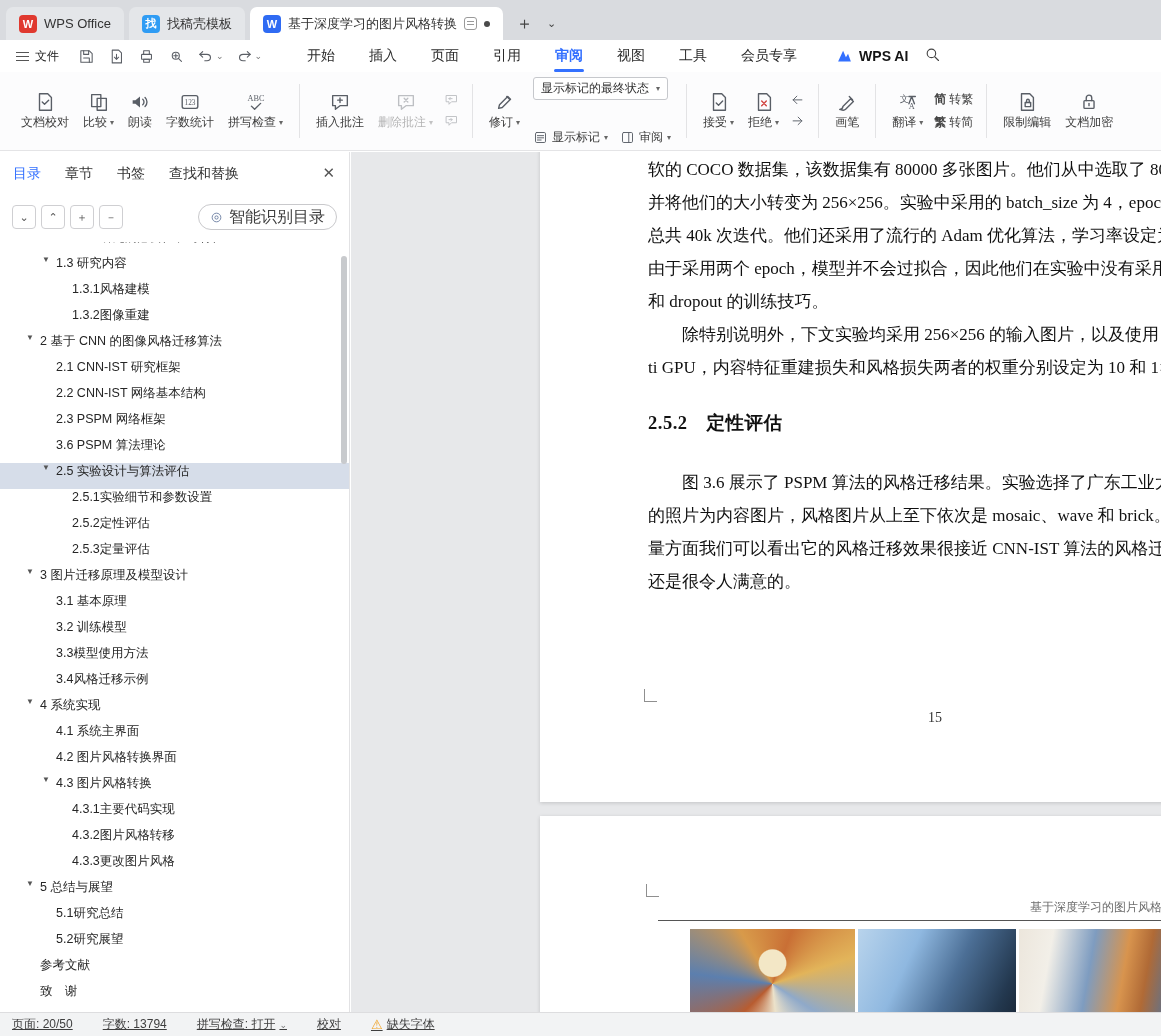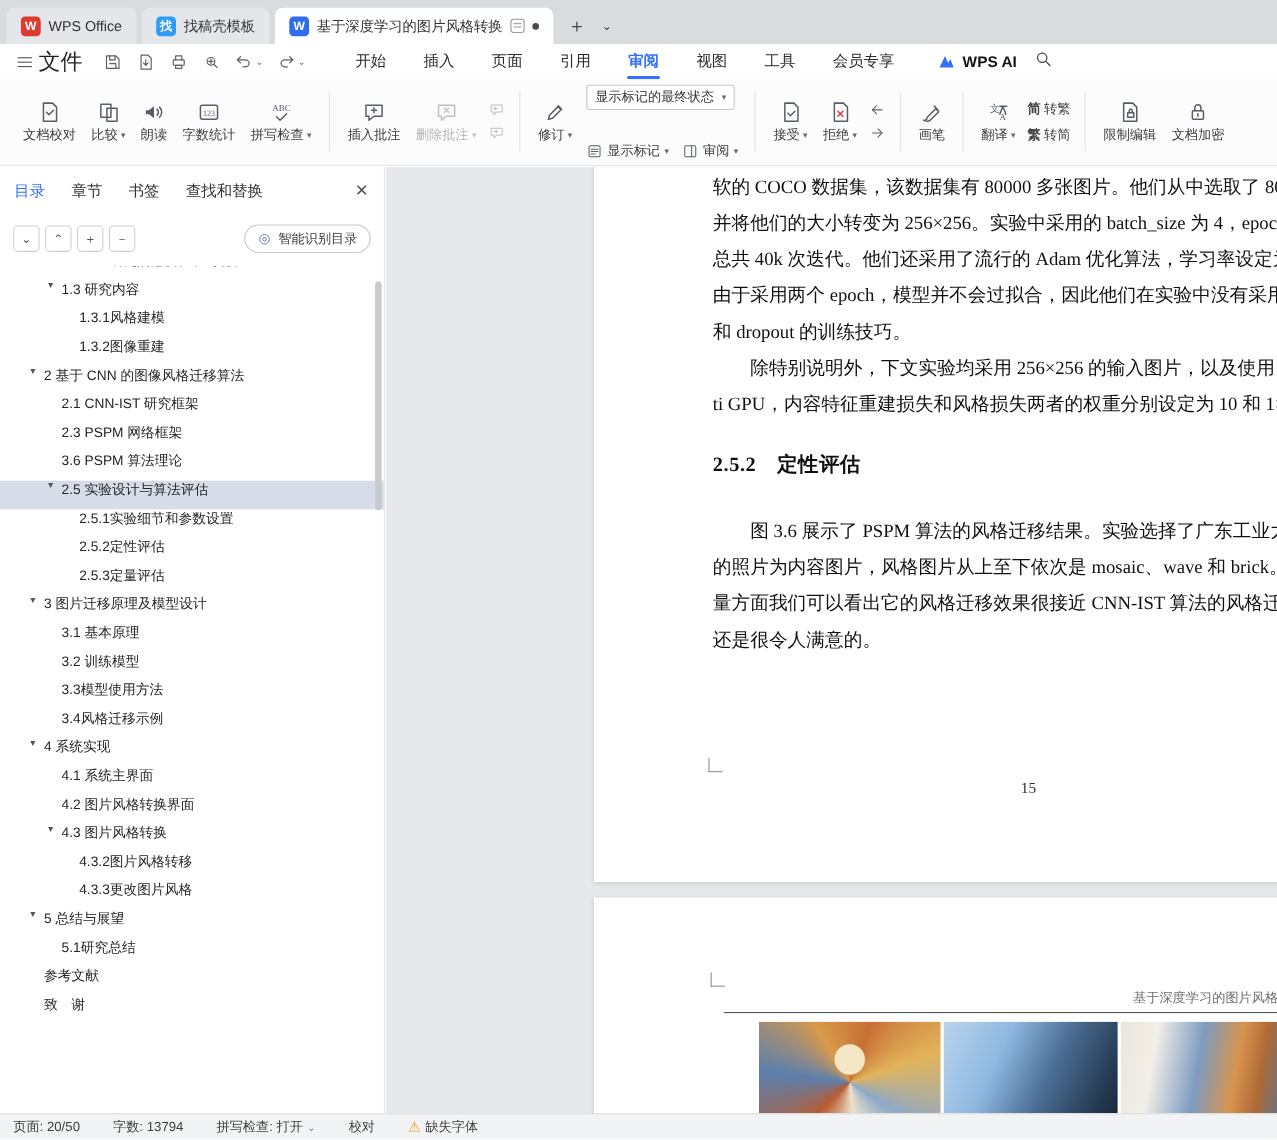--- a/index.html
+++ b/index.html
@@ -21,21 +21,21 @@
   .tab-mini{width:13px;height:13px;border:1px solid #9a9a9a;border-radius:3px;position:relative;}
   .tab-mini::after{content:"";position:absolute;left:2px;right:2px;top:3px;border-top:1px solid #9a9a9a;
                    box-shadow:0 3px 0 #9a9a9a;}
   .dot{width:6px;height:6px;border-radius:50%;background:#4a4a4a;}
   .newtab{height:33px;display:flex;align-items:center;padding:0 8px;font-size:17px;color:#444;}
   .tabcaret{height:33px;display:flex;align-items:center;padding:0 6px;font-size:11px;color:#444;}
 
   
   .menubar{position:absolute;top:40px;left:0;right:0;height:32px;background:#fff;
            display:flex;align-items:center;}
-  .file{display:flex;align-items:center;gap:6px;margin-left:16px;font-size:20px;color:#222;justify-content:center;}
+  .file{display:flex;align-items:center;gap:6px;margin-left:16px;font-size:12px;color:#222;justify-content:center;}
   .hamb{width:13px;height:9px;border-top:1.5px solid #555;border-bottom:1.5px solid #555;position:relative;}
   .hamb::after{content:"";position:absolute;left:0;right:0;top:3px;border-top:1.5px solid #555;}
   .qicons{display:flex;align-items:center;margin-left:14px;gap:4px;}
   .qicon{width:26px;height:24px;display:flex;align-items:center;justify-content:center;border-radius:4px;}
   .qicon svg{width:17px;height:17px;stroke:#5b5f66;fill:none;stroke-width:1.5;
              stroke-linecap:round;stroke-linejoin:round;}
   .undo-group{display:flex;align-items:center;gap:2px;padding:0 4px;}
   .tinycaret{font-size:9px;color:#777;}
   .menus{display:flex;margin-left:24px;}
   .mi{padding:0 17px;font-size:14px;height:32px;line-height:30px;position:relative;color:#2b2b2b;}
@@ -76,21 +76,21 @@
   .sidebar{position:absolute;top:152px;left:0;width:350px;bottom:24px;background:#fff;
            border-right:1px solid #e2e2e4;}
   .sb-tabs{height:44px;display:flex;align-items:center;gap:24px;padding:0 13px;font-size:14px;
            color:#333;position:relative;}
   .sb-tab.active{color:#3370ff;}
   .sb-close{position:absolute;right:14px;top:12px;font-size:15px;color:#555;}
   .sb-controls{height:42px;display:flex;align-items:center;gap:5px;padding:0 12px;}
   .sq{width:24px;height:24px;border:1px solid #cfcfd2;border-radius:4px;background:#fff;
       display:flex;align-items:center;justify-content:center;font-size:11px;color:#555;}
   .pill{margin-left:auto;height:26px;border:1px solid #c9c9cc;border-radius:14px;background:#fff;
-        display:flex;align-items:center;gap:6px;padding:0 11px;font-size:12px;color:#3e3e3e;}
+        display:flex;align-items:center;gap:6px;padding:0 11px;font-size:16px;color:#3e3e3e;}
   .pill svg{width:13px;height:13px;stroke:#5a6f96;fill:none;stroke-width:1.5;}
   .toc{position:absolute;top:90px;left:0;right:0;bottom:0;overflow:hidden;}
   #toc-list{margin-top:-13px;}
   .toc-row{height:26px;display:flex;align-items:flex-start;font-size:12.5px;color:#262626;white-space:nowrap;}
   .toc-row.selected{background:#d6dde9;}
   .lvl1{padding-left:26px;} .lvl2{padding-left:42px;} .lvl3{padding-left:58px;}
   .toc-arrow{width:14px;font-size:8px;color:#555;flex:none;}
   .sb-scroll{position:absolute;right:2px;top:104px;width:6px;height:208px;border-radius:3px;
              background:#c8cacd;}
 
@@ -116,21 +116,21 @@
   .ph1{width:165px;background:
         radial-gradient(circle at 50% 28%, #f3e7c6 0 11%, rgba(0,0,0,0) 12%),
         conic-gradient(from 20deg at 50% 45%, #c96f35,#e2b45a,#8fa9c9,#ece2ca,#b85c30,#5c7fae,#d89a4a,#c96f35);}
   .ph2{width:158px;background:linear-gradient(115deg,#b9d4ec 0%,#8fb8e0 30%,#4c6f96 55%,#23384f 82%,#141e2b 100%);}
   .ph3{width:172px;background:linear-gradient(100deg,#ece6dc 0%,#f2efe8 18%,#7e9cc0 40%,#d8944e 58%,#b06a36 70%,#51749c 86%,#33506e 100%);}
 
   
   .statusbar{position:absolute;left:0;right:0;bottom:0;height:24px;background:#f2f3f4;
              border-top:1px solid #dddddf;display:flex;align-items:center;
              font-size:12px;color:#3e3e3e;padding-left:12px;}
-  .stitem{display:flex;align-items:center;gap:4px;margin-right:30px;white-space:nowrap;}
+  .stitem{display:flex;align-items:center;gap:4px;margin-right:30px;white-space:nowrap;text-decoration:underline;}
   .warn{color:#f0a020;font-size:13px;}
 </style>
 </head>
 <body>
 
 <div class="tabbar">
   <div class="tab">
     <span class="badge wps-badge">W</span>
     <span>WPS Office</span>
   </div>
@@ -509,20 +509,24 @@
         <div class="toc-row lvl1">
           <span class="toc-arrow">▼</span>
           <span>2 基于 CNN 的图像风格迁移算法</span>
         </div>
         <div class="toc-row lvl2">
           <span class="toc-arrow"></span>
           <span>2.1 CNN-IST 研究框架</span>
         </div>
         <div class="toc-row lvl2">
           <span class="toc-arrow"></span>
+          <span>2.2 CNN-IST 网络基本结构</span>
+        </div>
+        <div class="toc-row lvl2">
+          <span class="toc-arrow"></span>
           <span>2.3 PSPM 网络框架</span>
         </div>
         <div class="toc-row lvl2">
           <span class="toc-arrow"></span>
           <span>3.6 PSPM 算法理论</span>
         </div>
         <div class="toc-row lvl2 selected">
           <span class="toc-arrow">▼</span>
           <span>2.5 实验设计与算法评估</span>
         </div>
@@ -569,33 +573,41 @@
         <div class="toc-row lvl2">
           <span class="toc-arrow"></span>
           <span>4.2 图片风格转换界面</span>
         </div>
         <div class="toc-row lvl2">
           <span class="toc-arrow">▼</span>
           <span>4.3 图片风格转换</span>
         </div>
         <div class="toc-row lvl3">
           <span class="toc-arrow"></span>
+          <span>4.3.1主要代码实现</span>
+        </div>
+        <div class="toc-row lvl3">
+          <span class="toc-arrow"></span>
           <span>4.3.2图片风格转移</span>
         </div>
         <div class="toc-row lvl3">
           <span class="toc-arrow"></span>
           <span>4.3.3更改图片风格</span>
         </div>
         <div class="toc-row lvl1">
           <span class="toc-arrow">▼</span>
           <span>5 总结与展望</span>
         </div>
         <div class="toc-row lvl2">
           <span class="toc-arrow"></span>
           <span>5.1研究总结</span>
+        </div>
+        <div class="toc-row lvl2">
+          <span class="toc-arrow"></span>
+          <span>5.2研究展望</span>
         </div>
         <div class="toc-row lvl1">
           <span class="toc-arrow"></span>
           <span>参考文献</span>
         </div>
         <div class="toc-row lvl1">
           <span class="toc-arrow"></span>
           <span>致　谢</span>
         </div>
       </div>

